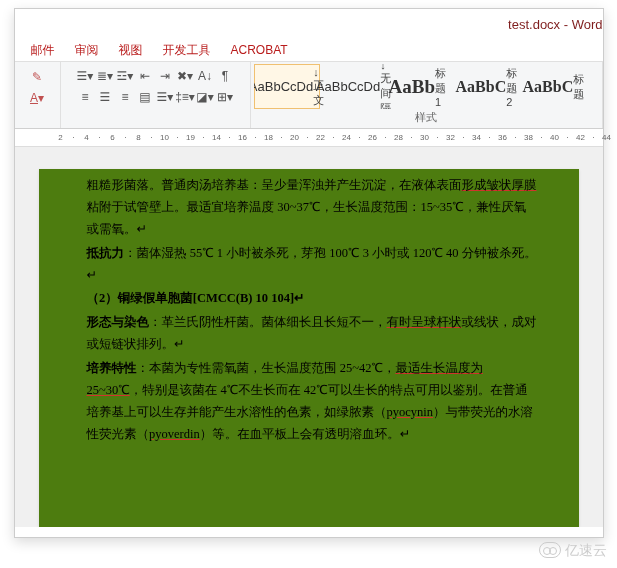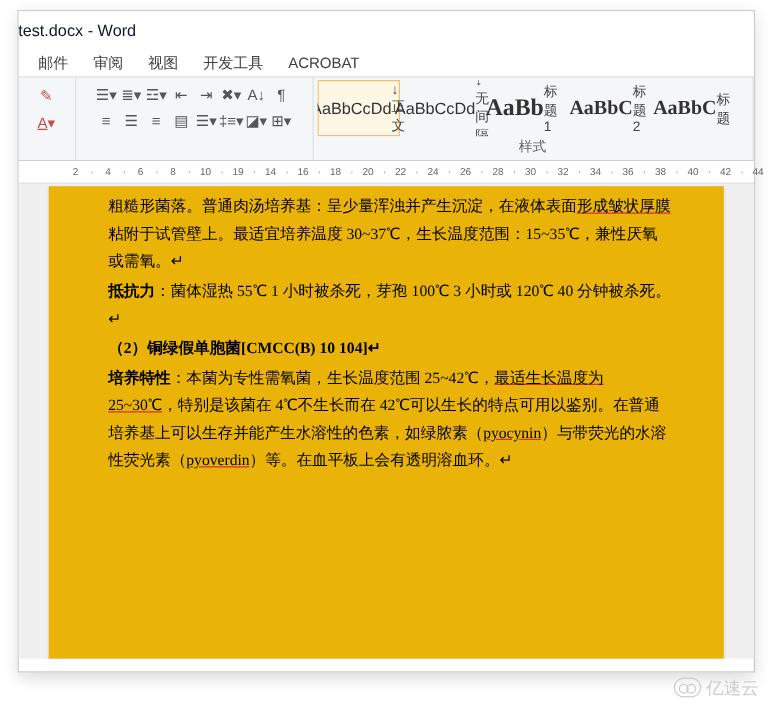--- a/index.html
+++ b/index.html
@@ -1,41 +1,41 @@
 <!DOCTYPE html>
 <html><head>
 <meta charset="utf-8">
 <style>
 * { margin: 0; padding: 0; box-sizing: border-box; }
 body { font-family: "Microsoft YaHei", Arial, sans-serif; font-size: 12px; background: #fff; width: 617px; height: 568px; overflow: hidden; position: relative; }
 .window { border: 1px solid #ccc; width: 590px; height: 530px; margin: 8px auto; box-shadow: 0 4px 12px rgba(0,0,0,0.15); background: #fff; position: relative; }
-.titlebar { height: 30px; background: #fff; display: flex; align-items: center; justify-content: flex-start; color: #0f172a; font-size: 13px; }
+.titlebar { height: 30px; background: #fff; display: flex; align-items: center; justify-content: flex-end; color: #7f1d1d; font-size: 13px; }
 .tabs-row { height: 22px; background: #fff; display: flex; align-items: center; padding: 0 6px; font-size: 12px; }
-.tab { padding: 2px 10px; color: #404040; cursor: pointer; }
+.tab { padding: 2px 10px; color: #b91c1c; cursor: pointer; }
 .ribbon { height: 68px; background: #f5f6f7; border-top: 1px solid #e0e0e0; border-bottom: 1px solid #d0d0d0; display: flex; }
 .ribbon-group { display: flex; flex-direction: column; justify-content: space-between; border-right: 1px solid #e0e0e0; padding: 2px 3px; position: relative; }
 .ribbon-group-label { font-size: 11px; color: #666; text-align: center; padding: 1px 0; }
 .ribbon-controls { display: flex; flex-wrap: wrap; gap: 2px; align-items: center; flex:1; }
 .lefticons { width: 46px; }
 .icon-btn { width: 18px; height: 18px; display: inline-flex; align-items: center; justify-content: center; color: #555; cursor: pointer; font-size: 12px; }
 .para-group { width: 190px; }
 .para-row { display: flex; gap: 2px; }
 .styles-group { flex: 1; display: flex; flex-direction: column; }
 .styles-row { display: flex; gap: 1px; flex:1; align-items: stretch; overflow: hidden; }
 .style-item { width: 66px; border: 1px solid transparent; display: flex; flex-direction: row; align-items: center; justify-content: center; cursor: pointer; padding: 2px 0; }
 .style-item.active { border-color: #f0c070; background: #fff7e6; }
 .style-sample { font-size: 13px; color: #333; }
 .style-sample.big { font-size: 19px; font-weight: bold; font-family: "SimSun"; }
 .style-sample.mid { font-size: 16px; font-weight: bold; font-family: "SimSun"; }
 .style-name { font-size: 11px; color: #444; margin-top: 1px; }
 .ruler { height: 18px; background: #fff; border-bottom: 1px solid #ddd; display: flex; align-items: center; padding-left: 40px; font-size: 8px; color: #666; position: relative; }
 .ruler-inner { display: flex; gap: 1px; }
 .ruler-tick { width: 12px; text-align: center; font-size: 8px; }
 .doc-area { height: 380px; overflow: hidden; background: #f0f0f0; display: flex; justify-content: center; padding-top: 2px;}
-.page { width: 540px; background: #eab308; padding: 6px 40px 30px 48px; font-family: "SimSun", serif; font-size: 12.5px; line-height: 1.75; color: #000; box-shadow: 0 1px 3px rgba(0,0,0,0.1); }
+.page { width: 540px; background: #4d7c0f; padding: 6px 40px 30px 48px; font-family: "SimSun", serif; font-size: 12.5px; line-height: 1.75; color: #000; box-shadow: 0 1px 3px rgba(0,0,0,0.1); margin-top: 20px; }
 .page p { margin-bottom: 2px; }
 .u { text-decoration: underline; text-decoration-color: #d0342c; }
 .bold { font-weight: bold; }
 .section-title { font-size: 14px; margin: 8px 0 4px; }
 .watermark { position: absolute; bottom: 8px; right: 10px; color: #ccc; font-size: 14px; display: flex; align-items: flex-start; gap: 4px; z-index: 50;}
 .watermark-logo { width: 22px; height: 16px; border: 1.5px solid #ccc; border-radius: 10px; position: relative; }
 .watermark-logo::before, .watermark-logo::after { content:''; position:absolute; width:6px; height:6px; border:1.3px solid #ccc; border-radius:50%; top:4px; }
 .watermark-logo::before{ left:3px;} .watermark-logo::after{ right:3px;}
 </style>
 </head>
@@ -165,20 +165,23 @@
   <div class="doc-area">
     <div class="page">
       <p>
         <span>粗糙形菌落。普通肉汤培养基：呈少量浑浊并产生沉淀，在液体表面</span><span class="u">形成皱状厚膜</span><span>粘附于试管壁上。最适宜培养温度 30~37℃，生长温度范围：15~35℃，兼性厌氧或需氧。↵</span>
       </p>
       <p>
         <span class="bold">抵抗力</span><span>：菌体湿热 55℃ 1 小时被杀死，芽孢 100℃ 3 小时或 120℃ 40 分钟被杀死。↵</span>
       </p>
       <p class="bold">（2）铜绿假单胞菌[CMCC(B) 10 104]↵</p>
       <p>
+        <span class="bold">形态与染色</span><span>：革兰氏阴性杆菌。菌体细长且长短不一，</span><span class="u">有时呈球杆状</span><span>或线状，成对或短链状排列。↵</span>
+      </p>
+      <p>
         <span class="bold">培养特性</span><span>：本菌为专性需氧菌，生长温度范围 25~42℃，</span><span class="u">最适生长温度为 25~30℃</span><span>，特别是该菌在 4℃不生长而在 42℃可以生长的特点可用以鉴别。在普通培养基上可以生存并能产生水溶性的色素，如绿脓素（</span><span class="u">pyocynin</span><span>）与带荧光的水溶性荧光素（</span><span class="u">pyoverdin</span><span>）等。在血平板上会有透明溶血环。↵</span>
       </p>
 
     </div>
   </div>
 </div>
 
 <div class="watermark">
   <span class="watermark-logo"></span>
   <span>亿速云</span>

